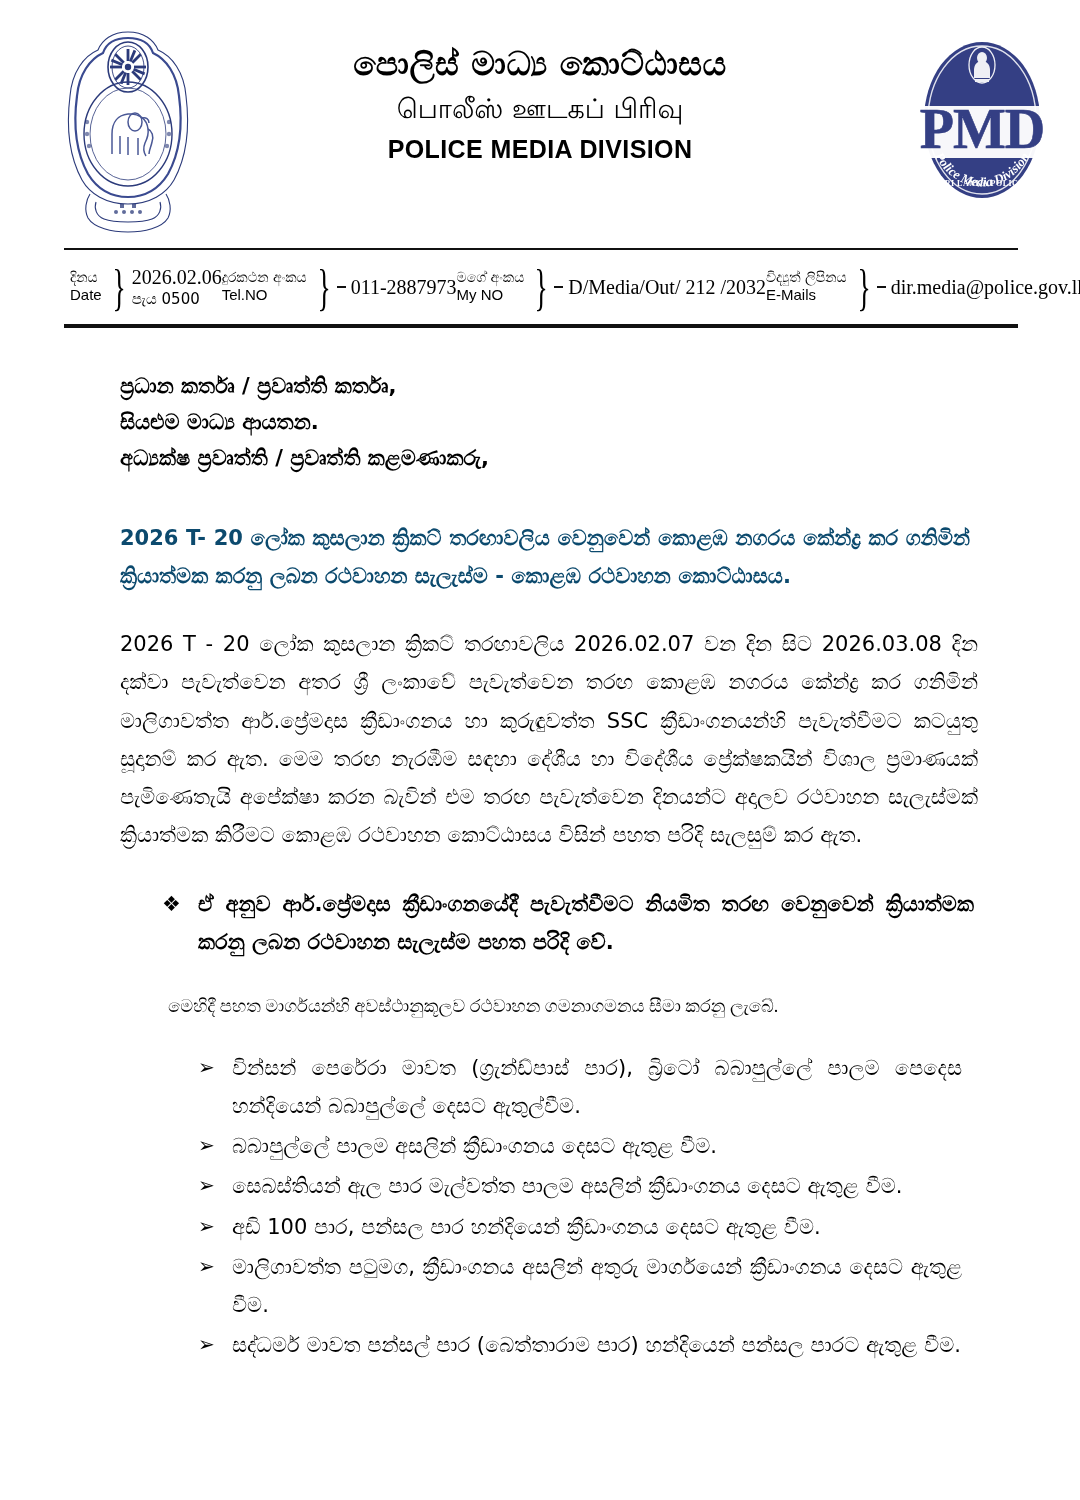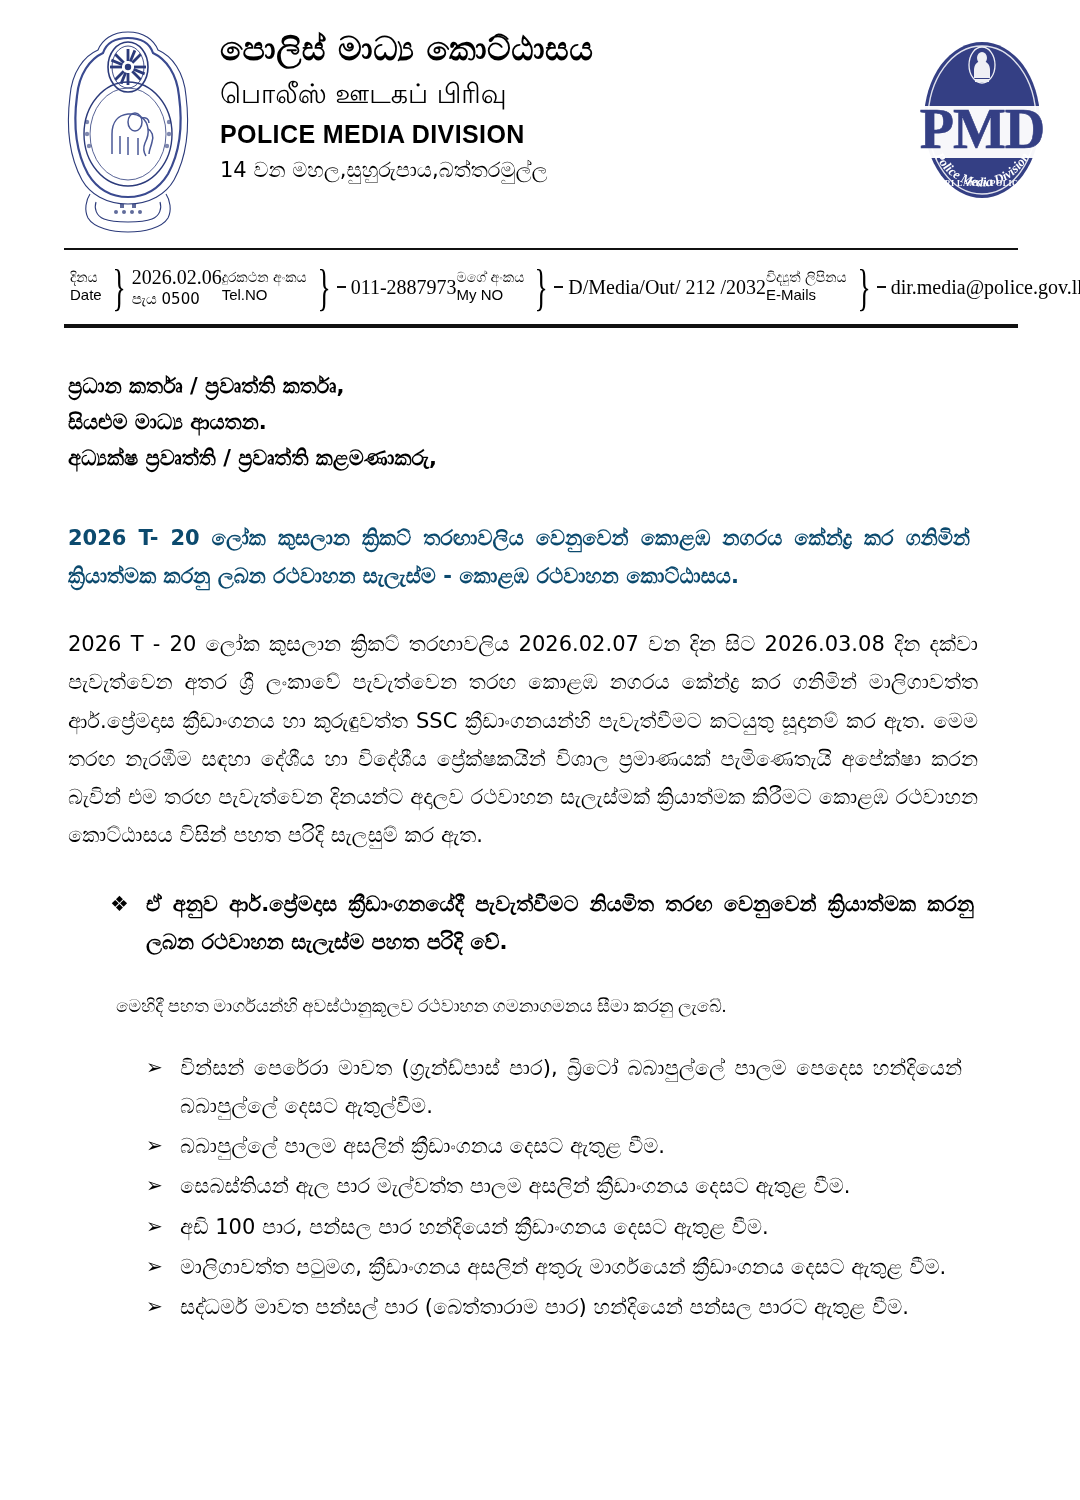--- a/index.html
+++ b/index.html
@@ -45,23 +45,23 @@
   }
   .crest-right {
     position: absolute;
     right: 28px;
     top: 20px;
     width: 140px;
     height: 200px;
   }
 
   .head-text {
-    text-align: left;
+    text-align: center;
     width: 640px;
-    margin: 0 auto;
+    margin: 15px auto;
     padding-top: 12px;
   }
   .head-line-si {
     font-family: "DejaVu Sans", "Liberation Sans", sans-serif;
     font-size: 33px;
     font-weight: bold;
     letter-spacing: 0.5px;
     line-height: 1.15;
     margin-bottom: 10px;
     white-space: nowrap;
@@ -156,21 +156,21 @@
   .meta-val-two .ln2 {
     font-family: "DejaVu Sans", sans-serif;
     font-size: 15px;
   }
   .sp-sm { width: 26px; }
   .sp-md { width: 40px; }
   .sp-lg { width: 52px; }
 
   
   .body-wrap {
-    padding: 0 92px 0 68px;
+    padding: 0 92px 0 120px;
     box-sizing: border-box;
   }
 
   .addressee {
     margin-top: 40px;
     font-family: "DejaVu Sans", "Liberation Sans", sans-serif;
     font-size: 21px;
     font-weight: bold;
     line-height: 1.72;
   }
@@ -335,21 +335,20 @@
             <circle cx="107" cy="112" r="2.2"></circle>
             <circle cx="105" cy="124" r="2.2"></circle>
         </g>
       </svg>
     </div>
 
     <div class="head-text">
       <div class="head-line-si">පොලිස් මාධ්‍ය කොට්ඨාසය</div>
       <div class="head-line-ta">பொலீஸ் ஊடகப் பிரிவு</div>
       <div class="head-line-en">POLICE MEDIA DIVISION</div>
-      <div class="head-line-addr">14 වන මහල,සුහුරුපාය,බත්තරමුල්ල</div>
     </div>
 
     <div class="crest-right">
       <svg viewBox="0 0 140 200" width="140" height="200" aria-hidden="true">
         <defs>
           <path id="pmdArc" d="M 16 118 A 56 66 0 0 0 124 118" fill="none"></path>
         </defs>
         <ellipse cx="70" cy="100" rx="58" ry="78" fill="#343f84"></ellipse>
         <ellipse cx="70" cy="100" rx="54" ry="74" fill="none" stroke="#ffffff" stroke-width="1.4" opacity="0.85"></ellipse>
 

